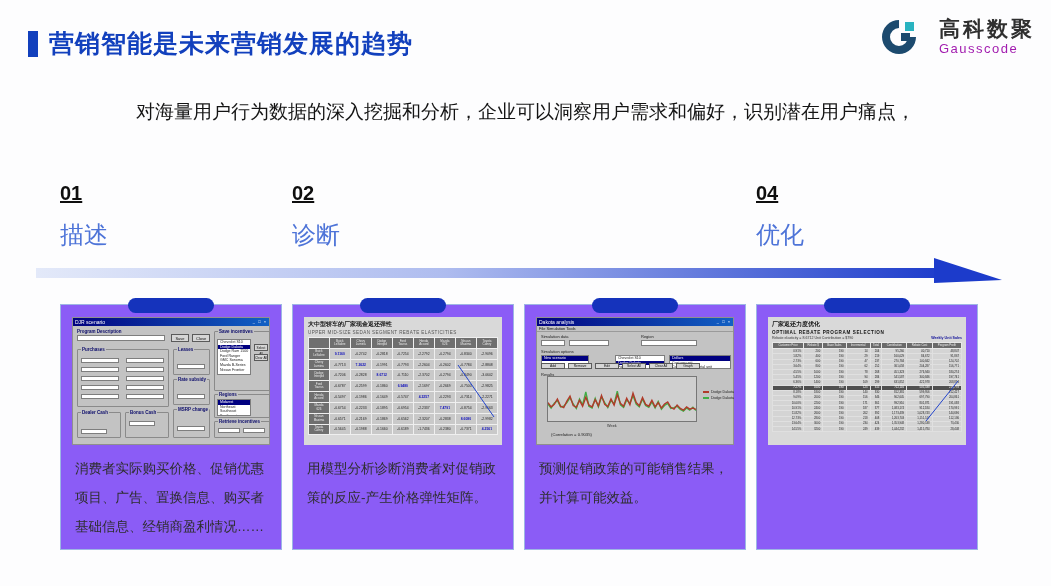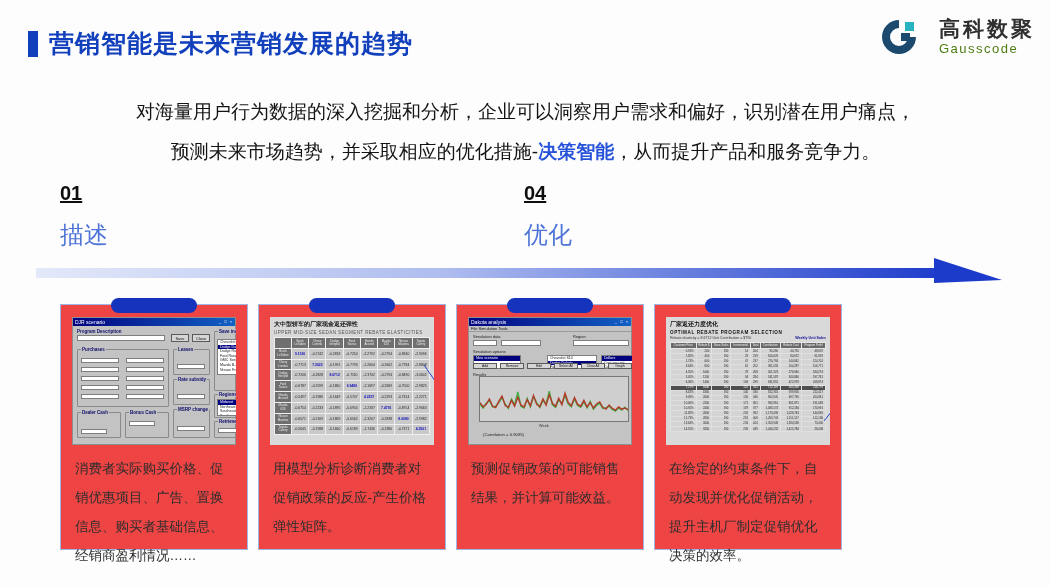--- a/index.html
+++ b/index.html
@@ -8,35 +8,35 @@
     font-family: "Liberation Sans", "DejaVu Sans", sans-serif;
     background:#fdfdfe; color:#1a1a1a; overflow:hidden; position:relative;
   }
   
   .title-row { position:absolute; left:28px; top:27px; display:flex; align-items:center; }
   .title-bar { width:10px; height:26px; background:#1240bd; margin-right:11px; }
   .page-title { font-size:25px; font-weight:bold; color:#1240bd; letter-spacing:1px; }
   .logo { position:absolute; right:16px; top:16px; display:flex; align-items:center; gap:19px; }
   .logo-text { display:flex; flex-direction:column; line-height:1.15; }
   .logo-cn { font-size:21px; font-weight:bold; color:#2f2f2f; letter-spacing:3px; }
-  .logo-en { font-size:13px; color:#4d7c0f; letter-spacing:1.5px; }
+  .logo-en { font-size:13px; color:#a21caf; letter-spacing:1.5px; }
   
   .intro { position:absolute; left:0; right:0; top:92px; text-align:center;
            font-size:19px; line-height:40px; color:#141414; }
   .intro .hl { color:#2653d9; font-weight:bold; }
   
   .steps { position:absolute; left:60px; top:182px; display:flex; gap:10px; }
   .step { width:222px; }
   .step-num { font-size:20px; font-weight:bold; color:#0e0e0e;text-decoration:underline; }
   .step-label { font-size:24px; color:#4e74d8; margin-top:14px; }
   
   .arrow-wrap { position:absolute; left:36px; top:252px; width:980px; height:42px; }
   
   .cards { position:absolute; left:60px; top:304px; display:flex; gap:10px; }
-  .card { position:relative; width:188px; height:246px; background:#ef4444;
+  .card { position:relative; width:222px; height:246px; background:#8b5cf6;
           border:1px solid #9db6e4; }
   .card-tab { position:absolute; left:50%; top:-7px; transform:translateX(-50%);
               width:86px; height:15px; background:#1533bc; border-radius:8px; }
   .shot { position:relative; margin:12px 11px 7px 11px; height:128px; overflow:hidden;
           font-family:"Liberation Sans","DejaVu Sans",sans-serif; }
   .caption { padding:2px 14px 0 14px; font-size:13.5px; line-height:29px; color:#2e2e2e; }
   
   .win { position:absolute; inset:0; background:#c3c3c3; border:1px solid #8f8f8f; }
   .tbar { height:8px; background:linear-gradient(90deg,#02027f,#1261c4); color:#fff;
           font-size:5px; line-height:8px; padding:0 2px; display:flex; justify-content:space-between; }
@@ -99,27 +99,30 @@
     <rect x="23" y="17" width="9" height="8" fill="#1c4a6e"></rect>
   </svg>
   <div class="logo-text">
     <span class="logo-cn">高科数聚</span>
     <span class="logo-en">Gausscode</span>
   </div>
 </div>
 
 <div class="intro">
   <div>对海量用户行为数据的深入挖掘和分析，企业可以洞察用户需求和偏好，识别潜在用户痛点，</div>
-  <div><span>预测未来市场趋势，并采取相应的优化措施-</span><span class="hl">决策智能</span><span>，从而提升产品和服务竞争力。</span></div>
 </div>
 
 <div class="steps">
   <div class="step">
     <div class="step-num">01</div>
     <div class="step-label">描述</div>
+  </div>
+  <div class="step">
+    <div class="step-num">02</div>
+    <div class="step-label">诊断</div>
   </div>
   <div class="step">
   </div>
   <div class="step">
     <div class="step-num">04</div>
     <div class="step-label">优化</div>
   </div>
 </div>
 
 <div class="arrow-wrap">
@@ -573,16 +576,15 @@
                 <td>1,415,784</td>
                 <td>28,448</td>
               </tr>
             </tbody>
           </table>
         <svg class="annot" style="left:150px;top:60px;" width="50" height="50">
           <line x1="40" y1="4" x2="8" y2="44" stroke="#2244cc" stroke-width="1"></line>
         </svg>
       </div>
     </div>
-    <p class="caption">在给定的约束条件下，自动发现并优化促销活动，提升主机厂制定促销优化决策的效率。</p>
   </article>
 
 </div>
 
 </body></html>

